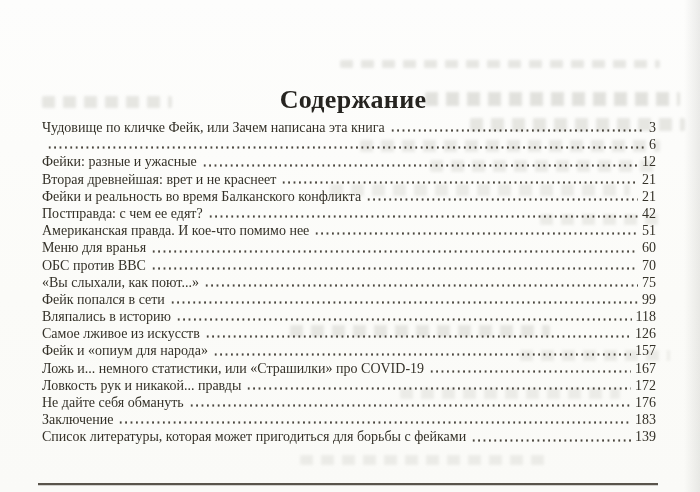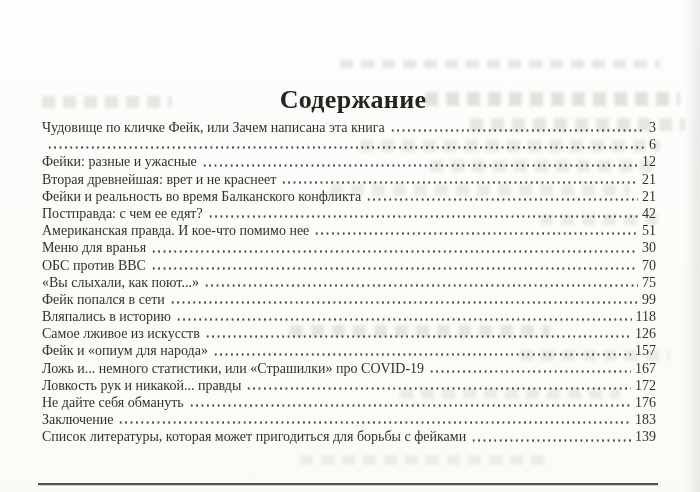--- a/index.html
+++ b/index.html
@@ -144,21 +144,21 @@
 
   <div class="toc-row">
     <span class="toc-title">Американская правда. И кое-что помимо нее</span>
     <span class="dot-leader"></span>
     <span class="toc-page">51</span>
   </div>
 
   <div class="toc-row">
     <span class="toc-title">Меню для вранья</span>
     <span class="dot-leader"></span>
-    <span class="toc-page">30</span>
+    <span class="toc-page">60</span>
   </div>
 
   <div class="toc-row">
     <span class="toc-title">ОБС против ВВС</span>
     <span class="dot-leader"></span>
     <span class="toc-page">70</span>
   </div>
 
   <div class="toc-row">
     <span class="toc-title">«Вы слыхали, как поют...»</span>

